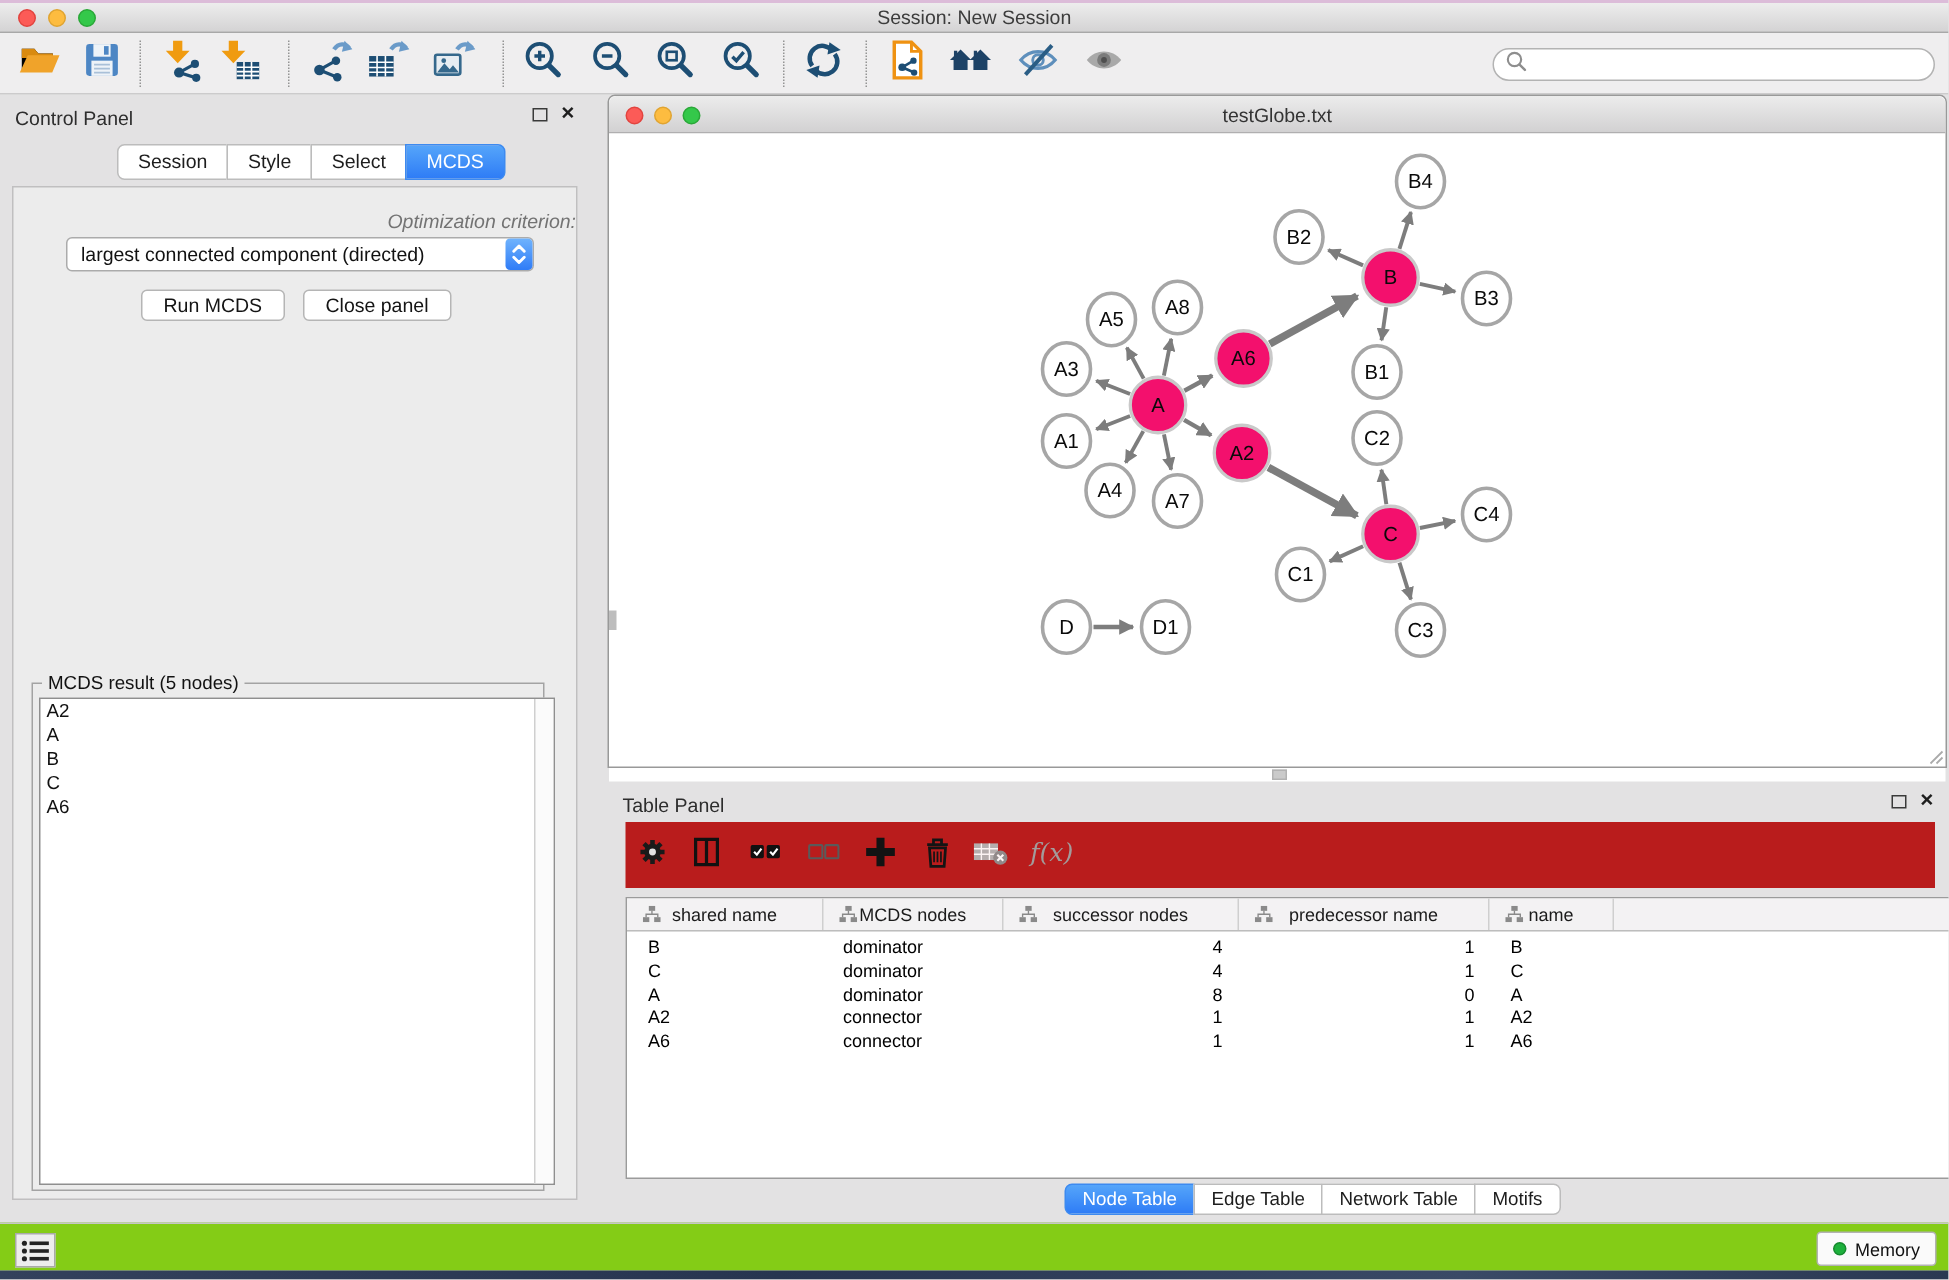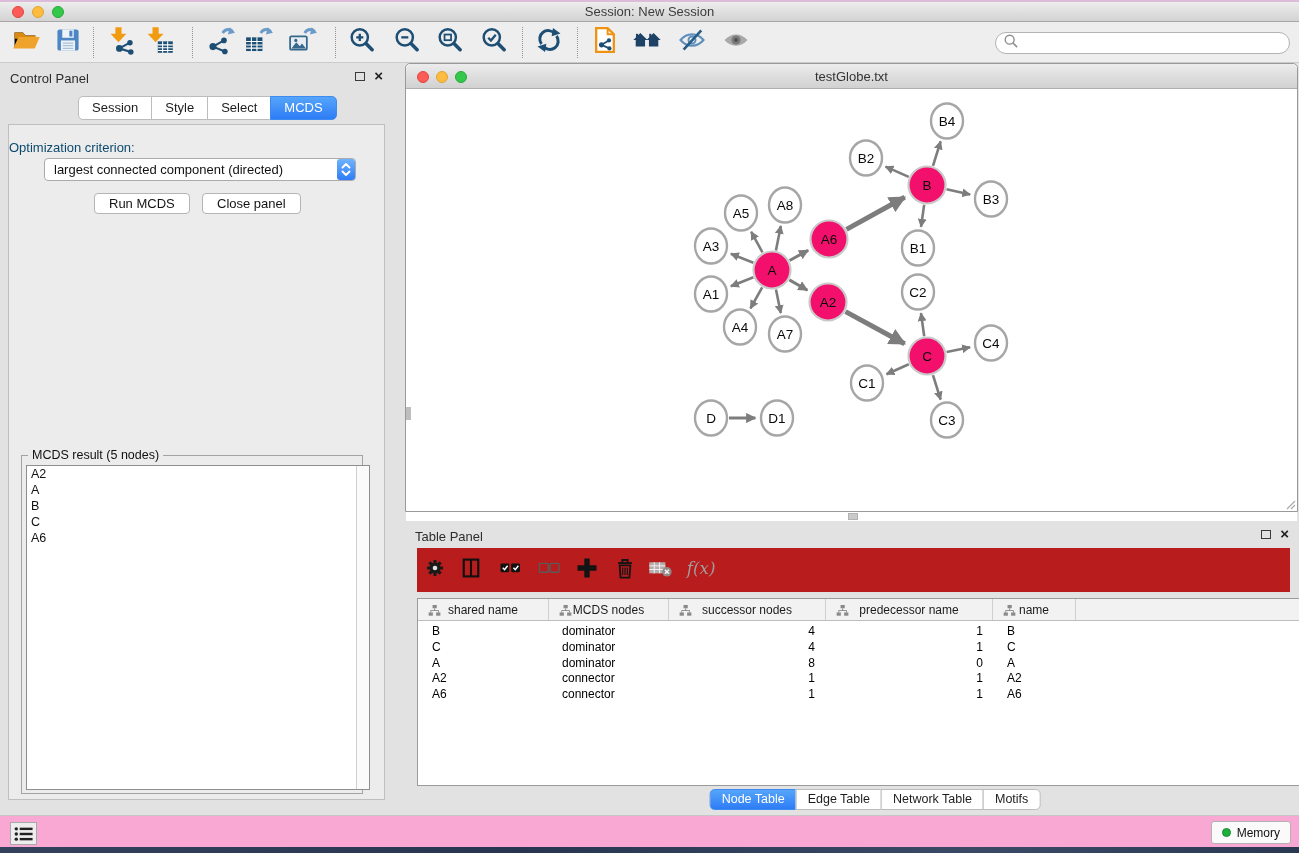--- a/index.html
+++ b/index.html
@@ -35,21 +35,21 @@
   .close-icon { font-size:15px; font-weight:700; color:#1e1e1e; line-height:10px; }
   .seg { display:flex; }
   .seg .seg-tab { border:1px solid #bcbcbc; background:#fff; color:#1d1d1d; font-size:13px;
     padding:3px 13px 4px; margin-left:-1px; font-family:inherit; }
   .seg .seg-tab:first-child { border-radius:5px 0 0 5px; margin-left:0; }
   .seg .seg-tab:last-child { border-radius:0 5px 5px 0; }
   .seg .seg-tab.active { background:linear-gradient(#55a5fa,#2e7cf6); border-color:#3d8af0; color:#fff; }
   #cp-tabs { position:absolute; left:78px; top:33px; }
   #cp-content { position:absolute; left:8px; top:61px; width:377px; height:676px;
     background:#ececec; border:1px solid #c0bfc0; }
-  #opt-label { position:absolute; left:0; width:100%; top:15px; text-align:left; font-size:13px; color:#0c4a6e; }
+  #opt-label { position:absolute; left:0; width:100%; top:15px; text-align:right; font-size:13px; color:#737373;font-style:italic; }
   #criterion { position:absolute; left:35px; top:33px; width:312px; height:23px; background:#fff;
     border:1px solid #ababab; border-radius:4px; display:flex; align-items:center; }
   #criterion .val { flex:1; font-size:13px; color:#111; padding-left:9px; white-space:nowrap; }
   #criterion .stepper { width:18px; height:21px; border-radius:3px; margin-right:0px;
     background:linear-gradient(#6fb3fd,#2f7cf7); display:flex; align-items:center; justify-content:center; }
   .btn { position:absolute; height:21px; background:#fff; border:1px solid #b5b5b5; border-radius:4px;
     font-size:13px; color:#141414; font-family:inherit; padding:0 14px; }
   #run-btn { left:85px; top:68px; }
   #closep-btn { left:193px; top:68px; }
   #mcds-fieldset { position:absolute; left:12px; top:330px; width:342px; height:339px;
@@ -82,21 +82,21 @@
   #thead { position:absolute; left:0; top:0; width:100%; height:22px; background:#f3f2f3; border-bottom:1px solid #bdbdbd; display:flex; }
   .th { position:relative; height:100%; border-right:1px solid #cfcfcf; display:flex; align-items:center; justify-content:center; gap:5px; }
   .th .lbl { font-size:12px; color:#1b1b1b; }
   .th .hier { position:absolute; left:10px; top:4px; }
   .tr { position:absolute; left:0; width:100%; height:16px; display:flex; }
   .td { font-size:12px; color:#000; line-height:16px; white-space:nowrap; overflow:hidden; }
   #tp-tabs { position:absolute; left:50%; transform:translateX(-50%); top:268px;padding-left:46px; }
   #tp-tabs .seg-tab { font-size:12.5px; padding:2px 11px 3px; }
 
   
-  #status-bar { left:0; top:815px; width:1299px; height:32px; background:#f9a8d4; border-top:1px solid #c6c6c6; }
+  #status-bar { left:0; top:815px; width:1299px; height:32px; background:#84cc16; border-top:1px solid #c6c6c6; }
   #list-btn { position:absolute; left:10px; top:6px; width:27px; height:23px; background:#ededed;
     border:1px solid #a9a9a9; display:flex; align-items:center; justify-content:center; }
   #memory-btn { position:absolute; right:8px; top:5px; height:23px; background:#fafafa; border:1px solid #b2b2b2;
     border-radius:3px; display:flex; align-items:center; gap:6px; padding:0 10px; font-size:12px; color:#111; }
   #memory-dot { width:9px; height:9px; border-radius:50%; background:#1db03c; border:1px solid #158a2e; }
   #bottom-wallpaper { left:0; top:847px; width:1299px; height:6px; background:linear-gradient(90deg,#33415c,#273550 40%,#3a4a66 75%,#2a3852); }
 </style>
 </head>
 <body>
 

